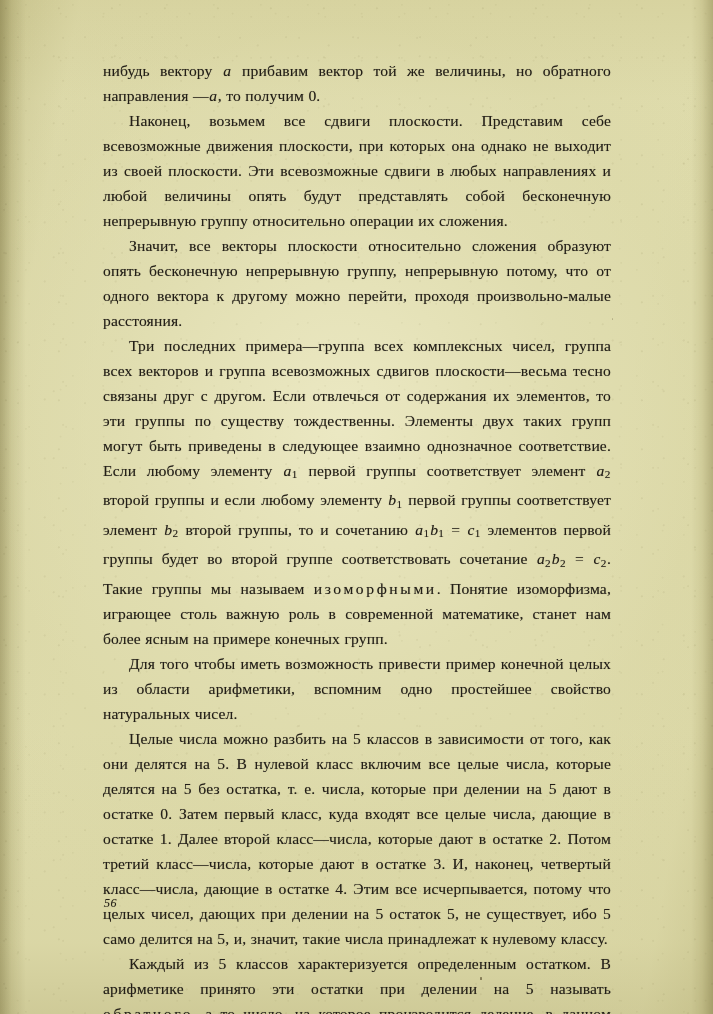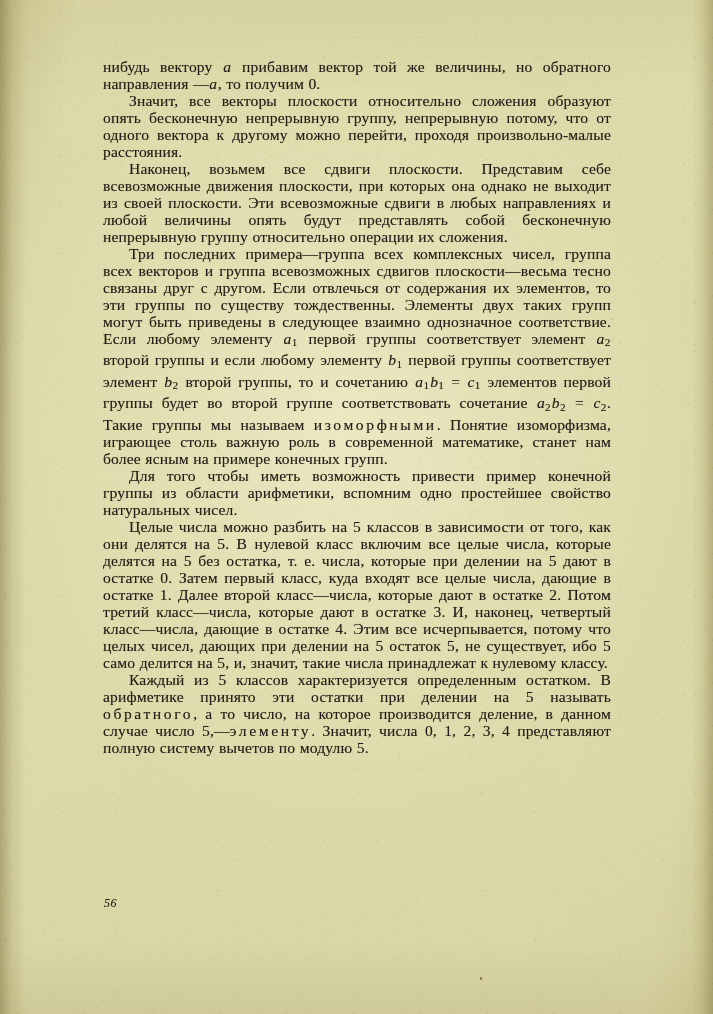--- a/index.html
+++ b/index.html
@@ -63,21 +63,21 @@
   .text-block {
     position: absolute;
     left: 103px;
     top: 58px;
     width: 508px;
   }
 
   p.para {
     margin: 0;
     font-size: 15.6px;
-    line-height: 17px;
+    line-height: 25px;
     text-align: justify;
     text-indent: 26px;
     letter-spacing: 0.15px;
     word-spacing: 0.4px;
     color: #231f18;
     text-shadow: 0 0 0.7px rgba(40,36,25,0.45);
   }
 
   p.para.noindent {
     text-indent: 0;
@@ -130,27 +130,27 @@
 
 <div class="page">
 
   <div class="gutter-shadow"></div>
   <div class="gutter-shadow-right"></div>
 
   <div class="text-block">
 
     <p class="para noindent"><span>нибудь вектору </span><span class="mv">a</span><span> прибавим вектор той же величины, но обратного направления —</span><span class="mv">a</span><span>, то получим 0.</span></p>
 
+    <p class="para">Наконец, возьмем все сдвиги плоскости. Представим себе всевозможные движения плоскости, при которых она однако не выходит из своей плоскости. Эти всевозможные сдвиги в любых направлениях и любой величины опять будут представлять собой бесконечную непрерывную группу относительно операции их сложения.</p>
+
     <p class="para">Значит, все векторы плоскости относительно сложения образуют опять бесконечную непрерывную группу, непрерывную потому, что от одного вектора к другому можно перейти, проходя произвольно-малые расстояния.</p>
-
-    <p class="para">Наконец, возьмем все сдвиги плоскости. Представим себе всевозможные движения плоскости, при которых она однако не выходит из своей плоскости. Эти всевозможные сдвиги в любых направлениях и любой величины опять будут представлять собой бесконечную непрерывную группу относительно операции их сложения.</p>
 
     <p class="para"><span>Три последних примера—группа всех комплексных чисел, группа всех векторов и группа всевозможных сдвигов плоскости—весьма тесно связаны друг с другом. Если отвлечься от содержания их элементов, то эти группы по существу тождественны. Элементы двух таких групп могут быть приведены в следующее взаимно однозначное соответствие. Если любому элементу </span><span class="mv"><span>a</span><sub>1</sub></span><span> первой группы соответствует элемент </span><span class="mv"><span>a</span><sub>2</sub></span><span> второй группы и если любому элементу </span><span class="mv"><span>b</span><sub>1</sub></span><span> первой группы соответствует элемент </span><span class="mv"><span>b</span><sub>2</sub></span><span> второй группы, то и сочетанию </span><span class="eq"><span class="mv"><span>a</span><sub>1</sub></span><span class="mv"><span>b</span><sub>1</sub></span><span> = </span><span class="mv"><span>c</span><sub>1</sub></span></span><span> элементов первой группы будет во второй группе соответствовать сочетание </span><span class="eq"><span class="mv"><span>a</span><sub>2</sub></span><span class="mv"><span>b</span><sub>2</sub></span><span> = </span><span class="mv"><span>c</span><sub>2</sub></span></span><span>. Такие группы мы называем </span><span class="sp">изоморфными</span><span>. Понятие изоморфизма, играющее столь важную роль в современной математике, станет нам более ясным на примере конечных групп.</span></p>
 
-    <p class="para">Для того чтобы иметь возможность привести пример конечной группы из области арифметики, вспомним одно простейшее свойство натуральных чисел.</p>
+    <p class="para">Для того чтобы иметь возможность привести пример конечной целых из области арифметики, вспомним одно простейшее свойство натуральных чисел.</p>
 
     <p class="para">Целые числа можно разбить на 5 классов в зависимости от того, как они делятся на 5. В нулевой класс включим все целые числа, которые делятся на 5 без остатка, т. е. числа, которые при делении на 5 дают в остатке 0. Затем первый класс, куда входят все целые числа, дающие в остатке 1. Далее второй класс—числа, которые дают в остатке 2. Потом третий класс—числа, которые дают в остатке 3. И, наконец, четвертый класс—числа, дающие в остатке 4. Этим все исчерпывается, потому что целых чисел, дающих при делении на 5 остаток 5, не существует, ибо 5 само делится на 5, и, значит, такие числа принадлежат к нулевому классу.</p>
 
     <p class="para"><span>Каждый из 5 классов характеризуется определенным остатком. В арифметике принято эти остатки при делении на 5 называть </span><span class="sp">обратного</span><span>, а то число, на которое производится деление, в данном случае число 5,—</span><span class="sp">элементу</span><span>. Значит, числа 0, 1, 2, 3, 4 представляют полную систему вычетов по модулю 5.</span></p>
 
   </div>
 
   <div class="page-number">56</div>
 
   <div class="speck" style="left:480px; top:977px;"></div>

